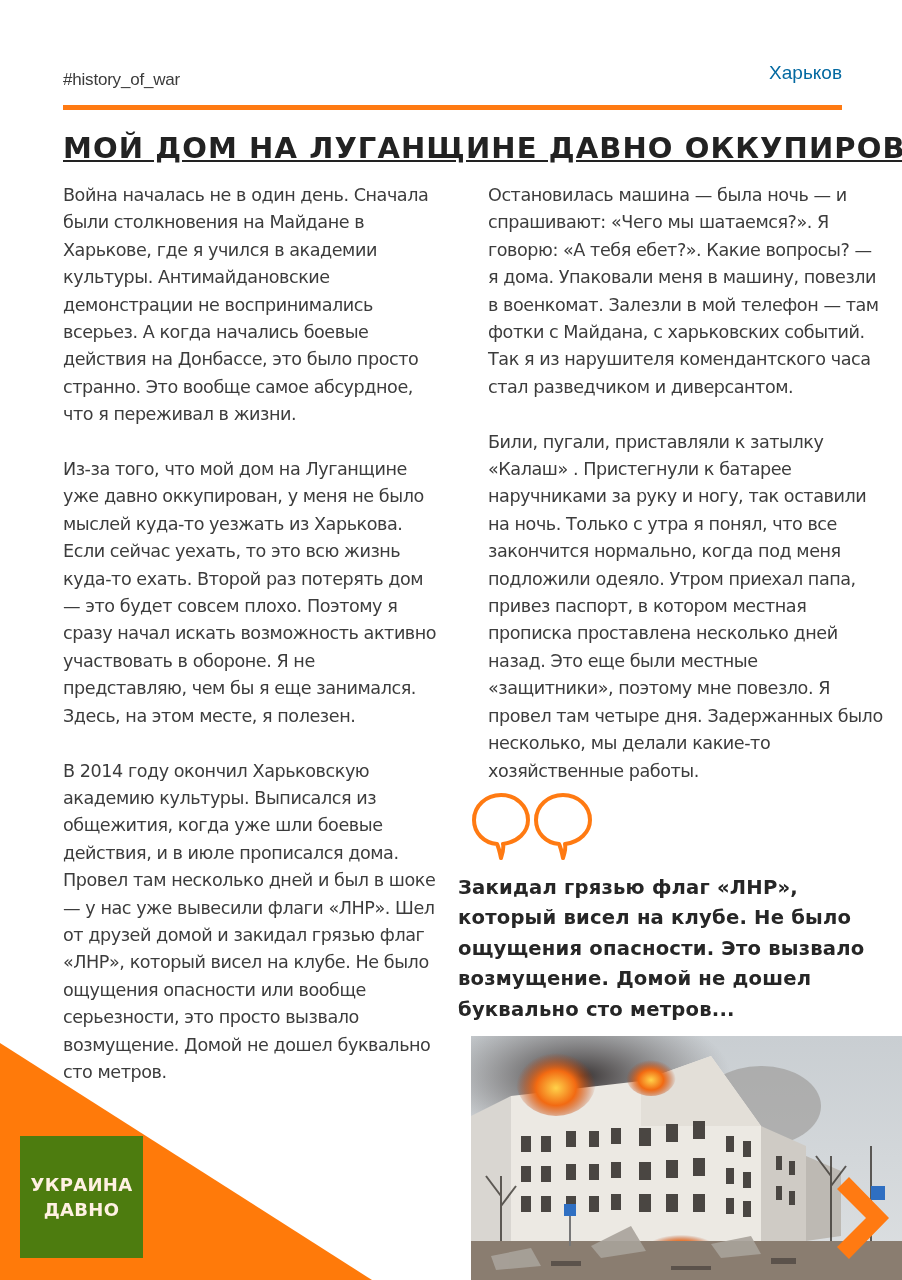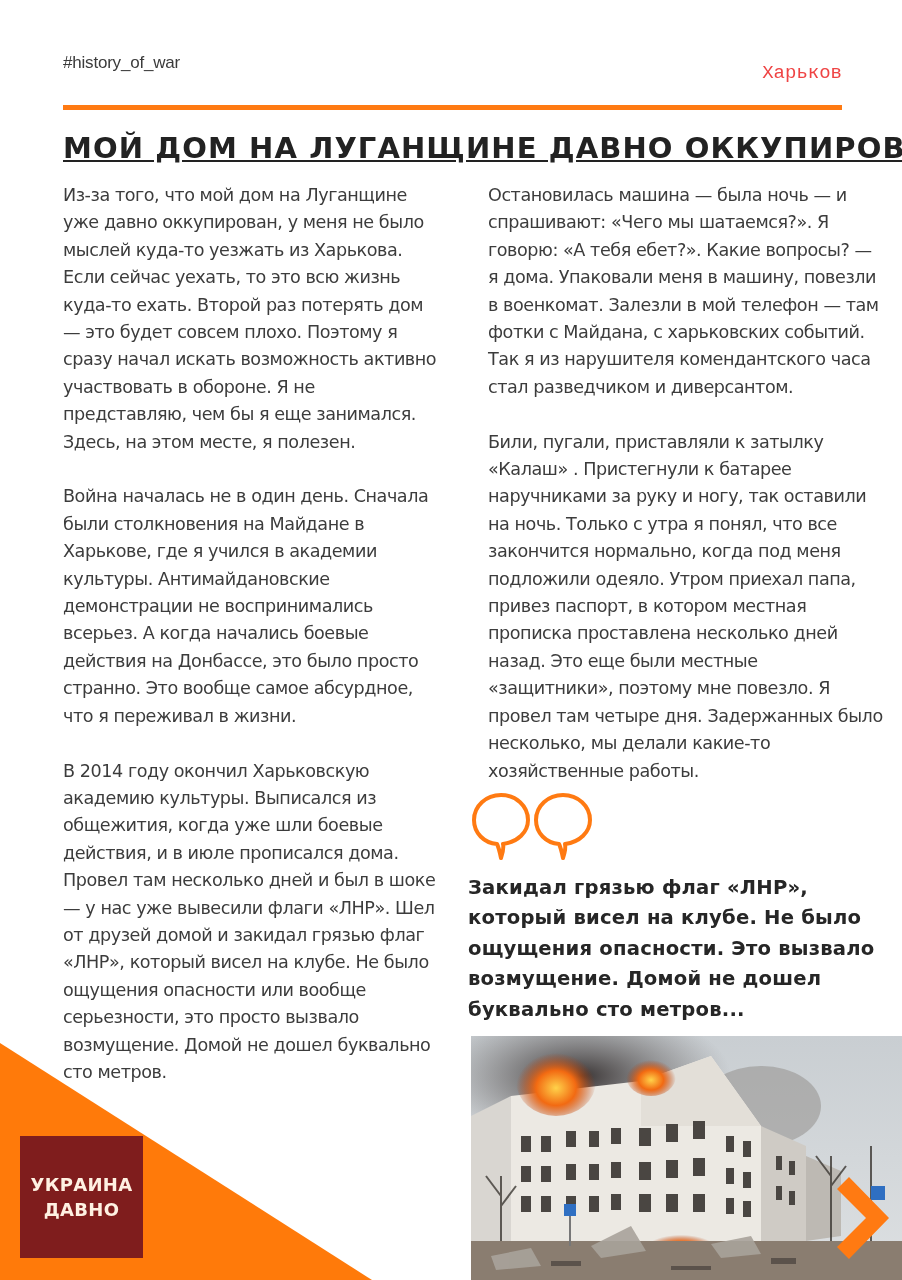--- a/index.html
+++ b/index.html
@@ -3,28 +3,28 @@
   <meta charset="utf-8">
   <style>
     html, body { margin: 0; padding: 0; }
     body {
       width: 902px; height: 1280px; position: relative; overflow: hidden;
       background: #ffffff;
       font-family: "DejaVu Sans", sans-serif;
       color: #3a3a3a;
     }
     .hashtag {
-      position: absolute; left: 63px; top: 53px;
+      position: absolute; left: 63px; top: 70px;
       font-family: "Liberation Sans", sans-serif;
       font-size: 17px; color: #3b3b3b; letter-spacing: -0.2px;
     }
     .city {
       position: absolute; right: 60px; top: 62px;
-      font-family: Liberation Mono, monospace;
-      font-size: 19px; color: #ef4444;
+      font-family: Liberation Sans, sans-serif;
+      font-size: 19px; color: #0369a1;
     }
     .rule {
       position: absolute; left: 63px; top: 105px; width: 779px; height: 5px;
       background: #ff7a12;
     }
     .title {
       position: absolute; left: 63px; top: 131px; width: 790px;
       font-family: "DejaVu Sans", sans-serif; font-weight: bold;
       font-size: 29px; letter-spacing: 1.1px; color: #222222; white-space: nowrap;
       margin: 0;
@@ -36,32 +36,32 @@
       font-size: 17.6px; line-height: 27.4px; color: #3c3c3c;
       letter-spacing: -0.45px;
     }
     .col p { margin: 0 0 27.4px 0; }
     .col-left { left: 63px; width: 380px; }
     .col-right { left: 488px; width: 395px; }
     .quote-icon {
       position: absolute; left: 470px; top: 792px; width: 125px; height: 74px;
     }
     .pull-quote {
-      position: absolute; left: 468px; top: 873px; width: 410px;
+      position: absolute; left: 458px; top: 873px; width: 410px;
       font-family: "DejaVu Sans", sans-serif; font-weight: bold;
       font-size: 19.6px; line-height: 30.4px; color: #262626;
       letter-spacing: 0.2px; margin: 0;
     }
     .triangle {
       position: absolute; left: 0; top: 0; width: 902px; height: 1280px;
       pointer-events: none;
     }
     .logo {
       position: absolute; left: 20px; top: 1136px; width: 123px; height: 122px;
-      background: #7f1d1d;
+      background: #4d7c0f;
       display: flex; flex-direction: column; justify-content: center; align-items: center;
     }
     .logo span {
       font-family: "DejaVu Sans", sans-serif; font-weight: bold;
       font-size: 18px; line-height: 25px; color: #fff1e2; letter-spacing: 0.3px;
     }
     .photo {
       position: absolute; left: 471px; top: 1036px; width: 431px; height: 244px;
       overflow: hidden; background: #cfd3d6;
     }
@@ -78,22 +78,22 @@
   <polygon points="0,1043 372,1280 0,1280" fill="#ff7a0a"></polygon>
 </svg>
 
 <div class="hashtag">#history_of_war</div>
 <div class="city">Харьков</div>
 <div class="rule"></div>
 
 <h1 class="title">МОЙ ДОМ НА ЛУГАНЩИНЕ ДАВНО ОККУПИРОВАН</h1>
 
 <div class="col col-left">
+  <p>Война началась не в один день. Сначала были столкновения на Майдане в Харькове, где я учился в академии культуры. Антимайдановские демонстрации не воспринимались всерьез. А когда начались боевые действия на Донбассе, это было просто странно. Это вообще самое абсурдное, что я переживал в жизни.</p>
   <p>Из-за того, что мой дом на Луганщине уже давно оккупирован, у меня не было мыслей куда-то уезжать из Харькова. Если сейчас уехать, то это всю жизнь куда-то ехать. Второй раз потерять дом — это будет совсем плохо. Поэтому я сразу начал искать возможность активно участвовать в обороне. Я не представляю, чем бы я еще занимался. Здесь, на этом месте, я полезен.</p>
-  <p>Война началась не в один день. Сначала были столкновения на Майдане в Харькове, где я учился в академии культуры. Антимайдановские демонстрации не воспринимались всерьез. А когда начались боевые действия на Донбассе, это было просто странно. Это вообще самое абсурдное, что я переживал в жизни.</p>
   <p>В 2014 году окончил Харьковскую академию культуры. Выписался из общежития, когда уже шли боевые действия, и в июле прописался дома. Провел там несколько дней и был в шоке — у нас уже вывесили флаги «ЛНР». Шел от друзей домой и закидал грязью флаг «ЛНР», который висел на клубе. Не было ощущения опасности или вообще серьезности, это просто вызвало возмущение. Домой не дошел буквально сто метров.</p>
 </div>
 
 <div class="col col-right">
   <p>Остановилась машина — была ночь — и спрашивают: «Чего мы шатаемся?». Я говорю: «А тебя ебет?». Какие вопросы? — я дома. Упаковали меня в машину, повезли в военкомат. Залезли в мой телефон — там фотки с Майдана, с харьковских событий. Так я из нарушителя комендантского часа стал разведчиком и диверсантом.</p>
   <p>Били, пугали, приставляли к затылку «Калаш» . Пристегнули к батарее наручниками за руку и ногу, так оставили на ночь. Только с утра я понял, что все закончится нормально, когда под меня подложили одеяло. Утром приехал папа, привез паспорт, в котором местная прописка проставлена несколько дней назад. Это еще были местные «защитники», поэтому мне повезло. Я провел там четыре дня. Задержанных было несколько, мы делали какие-то хозяйственные работы.</p>
 </div>
 
 <svg class="quote-icon" viewBox="0 0 125 74">
   <g fill="none" stroke="#ff7a12" stroke-width="4" stroke-linejoin="round" stroke-linecap="round">

